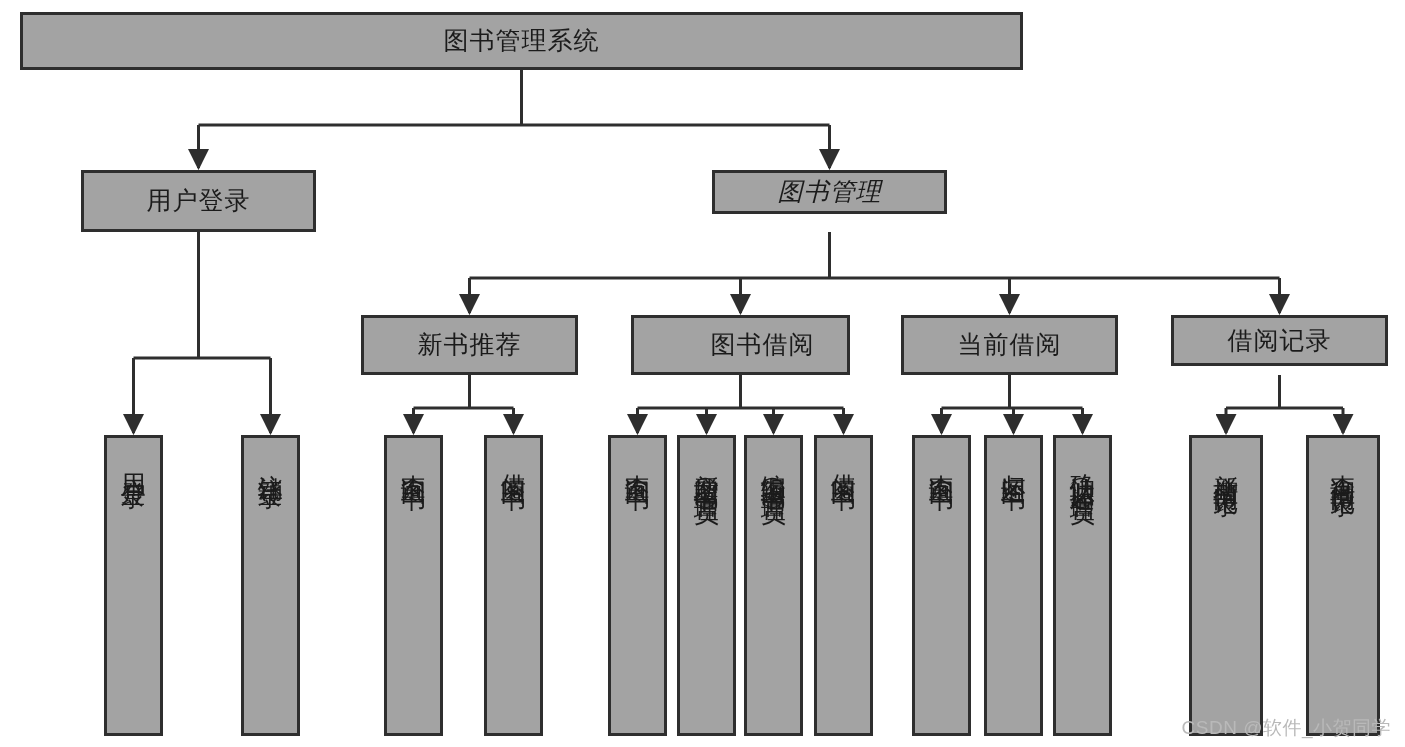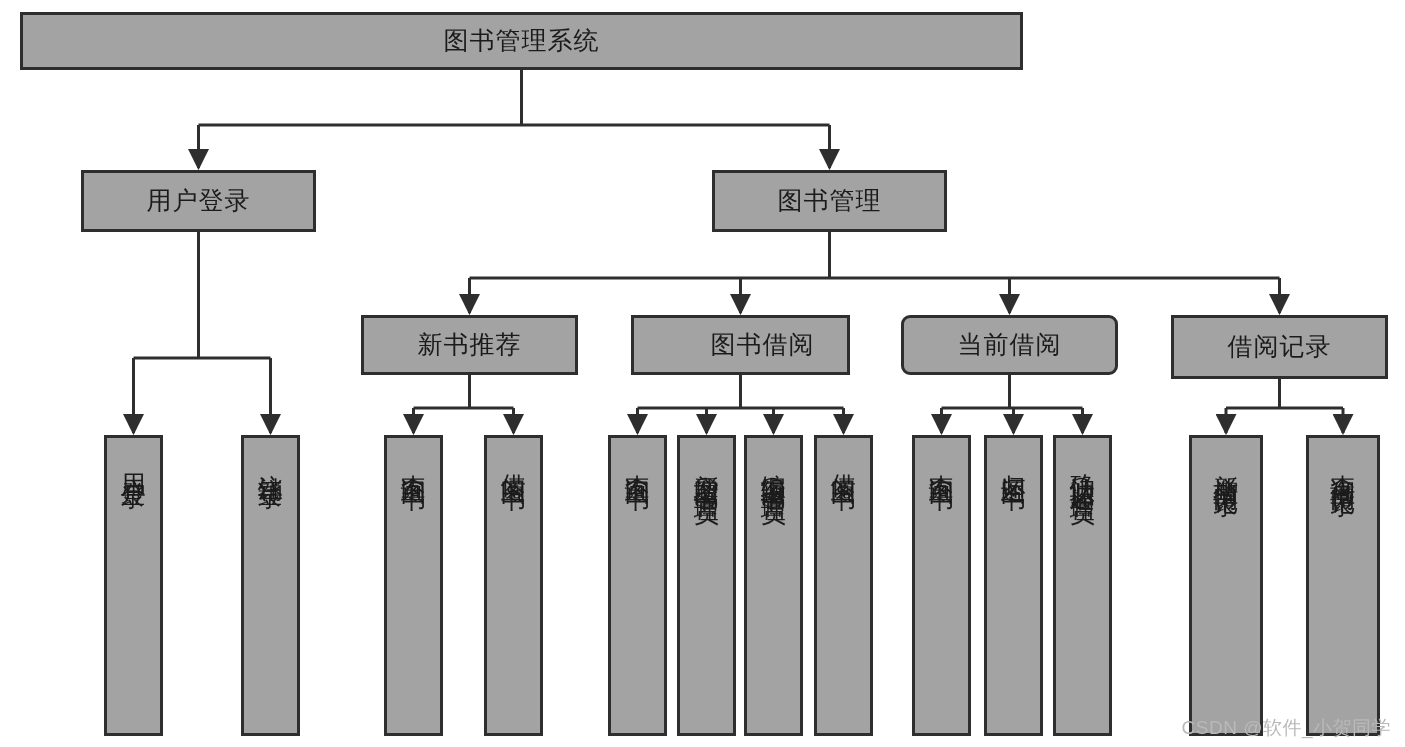--- a/index.html
+++ b/index.html
@@ -111,34 +111,34 @@
       </g>
   </svg>
 
   <div class="node root" style="left: 20px; top: 12px; width: 1003px; height: 58px;">
     <span class="node-label">图书管理系统</span>
   </div>
 
   <div class="node level2" style="left: 81px; top: 170px; width: 235px; height: 62px;">
     <span class="node-label">用户登录</span>
   </div>
-  <div class="node level2" style="left: 712px; top: 170px; width: 235px; height: 62px;">
+  <div class="node level2" style="left: 712px; top: 170px; width: 235px; height: 44px; font-style: italic;">
     <span class="node-label">图书管理</span>
   </div>
 
   <div class="node level3" style="left: 361px; top: 315px; width: 217px; height: 60px;">
     <span class="node-label">新书推荐</span>
   </div>
   <div class="node level3" style="left: 631px; top: 315px; width: 219px; height: 60px; padding-left: 44px;">
     <span class="node-label">图书借阅</span>
   </div>
-  <div class="node level3" style="left: 901px; top: 315px; width: 217px; height: 60px; border-radius: 9px;">
+  <div class="node level3" style="left: 901px; top: 315px; width: 217px; height: 60px;">
     <span class="node-label">当前借阅</span>
   </div>
-  <div class="node level3" style="left: 1171px; top: 315px; width: 217px; height: 64px;">
+  <div class="node level3" style="left: 1171px; top: 315px; width: 217px; height: 51px;">
     <span class="node-label">借阅记录</span>
   </div>
 
   <div class="node leaf" style="left: 104px; top: 435px; width: 59px; height: 301px;">
     <span class="node-label">用户登录</span>
   </div>
   <div class="node leaf" style="left: 241px; top: 435px; width: 59px; height: 301px;">
     <span class="node-label">注销登录</span>
   </div>
   <div class="node leaf" style="left: 384px; top: 435px; width: 59px; height: 301px;">

